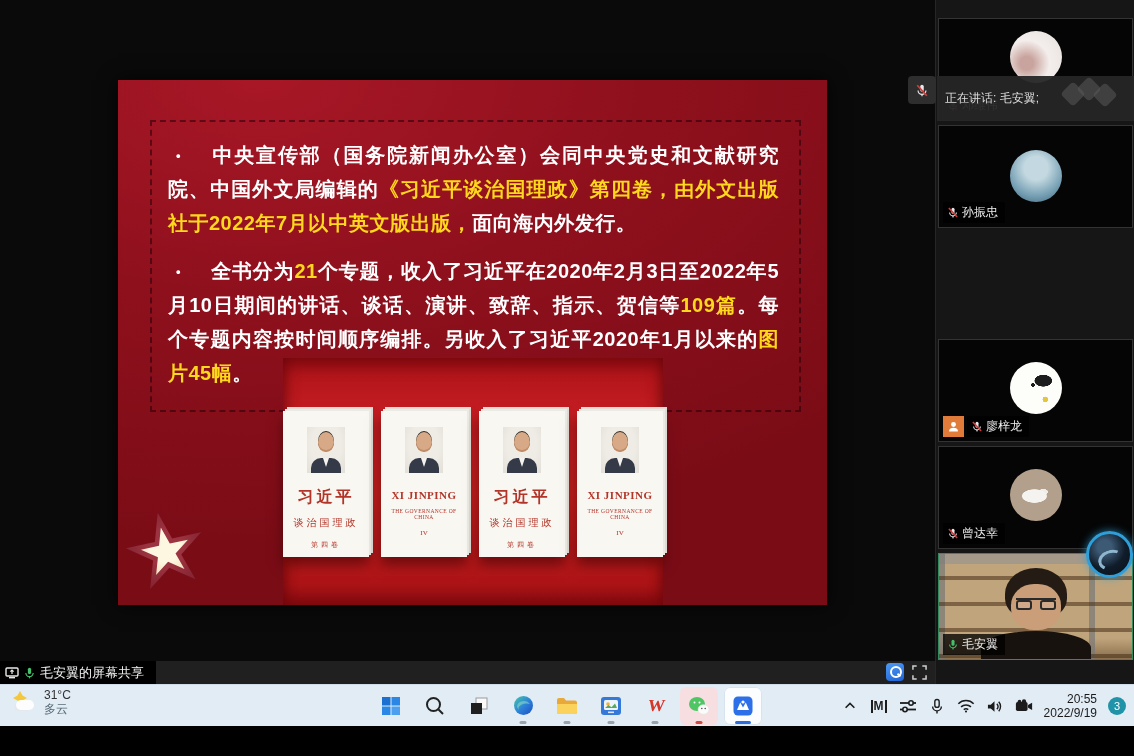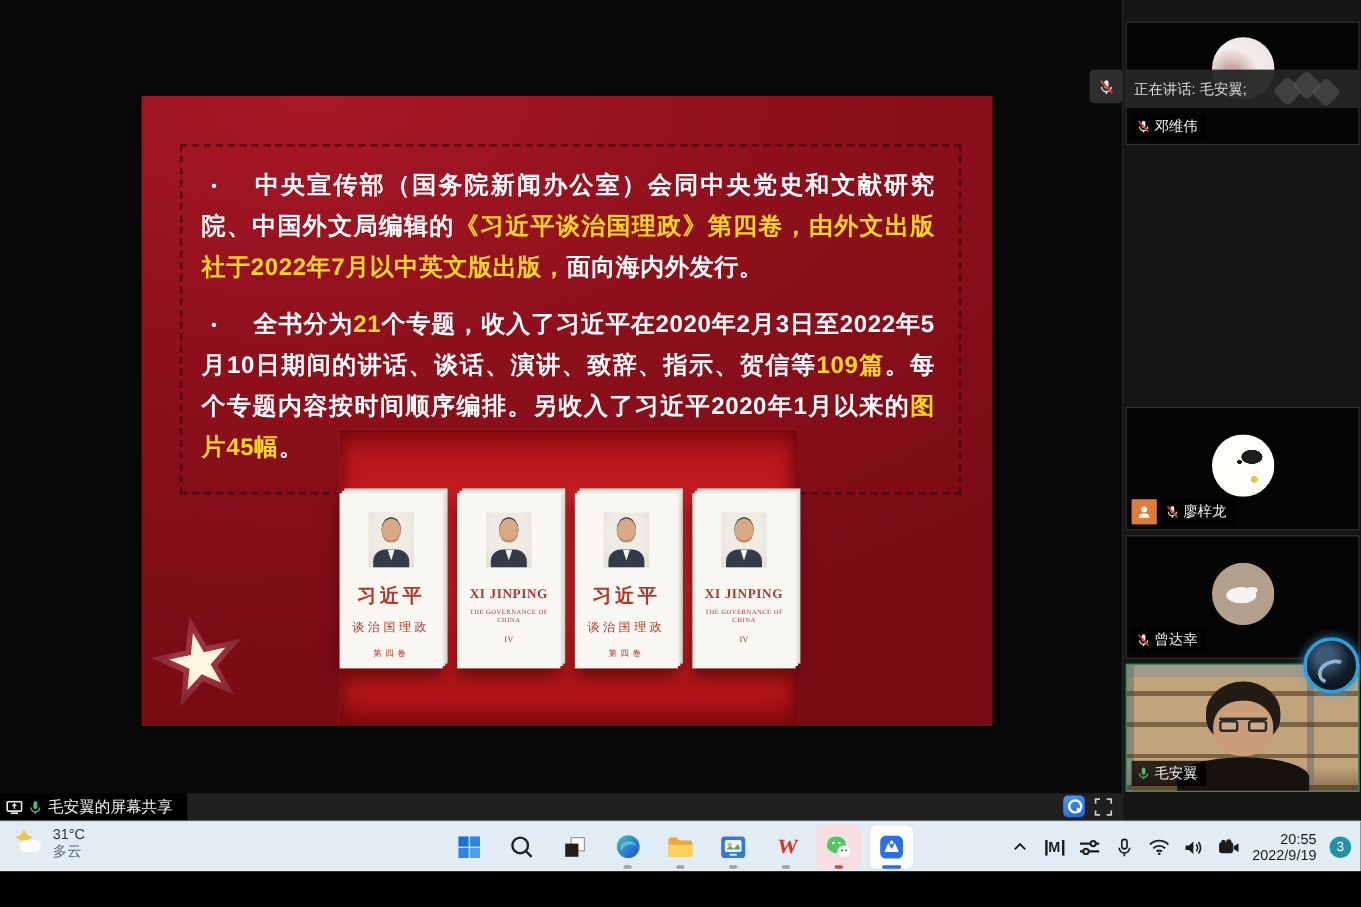--- a/index.html
+++ b/index.html
@@ -119,21 +119,21 @@
     width:50px; height:46px; background:#c99e79; border-radius:46%; }
   .person-glasses { position:absolute; left:50%; top:44px; transform:translateX(-50%);
     width:40px; height:11px; border-top:2px solid #2a2a2a; display:flex; justify-content:space-between; }
   .person-glasses i { width:16px; height:10px; border:2px solid #2a2a2a; border-radius:3px;
     background:rgba(255,255,255,.12); }
   .person-body { position:absolute; left:50%; bottom:-6px; transform:translateX(-50%);
     width:110px; height:34px; background:#17120d; border-radius:50% 50% 0 0; }
   .tile-speaking { outline:2px solid rgba(54,170,110,.75); outline-offset:-2px; }
 
   
-  .speak-banner { position:absolute; top:58px; right:0; width:226px; height:32px; display:flex;
+  .speak-banner { position:absolute; top:76px; right:0; width:226px; height:45px; display:flex;
     z-index:5; }
   .speak-micbox { width:28px; height:28px; background:#2e2e2e; border-radius:4px;
     display:flex; align-items:center; justify-content:center; margin-right:1px; }
   .speak-body { flex:1; background:rgba(38,38,38,.95); display:flex; align-items:center;
     padding-left:8px; color:#ddd; font-size:12px; position:relative; overflow:hidden; }
   .deco-diamond { position:absolute; width:18px; height:18px; background:#575757; border-radius:4px;
     transform:rotate(45deg); opacity:.55; }
   .dd1 { right:36px; top:4px; } .dd2 { right:20px; top:10px; } .dd3 { right:52px; top:9px; }
 
   
@@ -283,20 +283,34 @@
               <rect x="6" y="1.5" width="4" height="8" rx="2" fill="#e8e8e8"></rect>
               <path d="M3.5 8 a4.5 4.5 0 0 0 9 0" stroke="#e8e8e8" stroke-width="1.4" fill="none"></path>
               <line x1="8" y1="12.6" x2="8" y2="14.6" stroke="#e8e8e8" stroke-width="1.4"></line>
               <line x1="2.5" y1="2" x2="13.5" y2="14" stroke="#d43c3c" stroke-width="2"></line>
             </svg>
             <span>邓维伟</span>
           </div>
         </div>
       </div>
 
+      <div class="tile" style="top:125px;height:103px">
+        <div class="avatar av-sun"></div>
+        <div class="nametag-row">
+          <div class="nametag">
+            <svg width="12" height="13" viewBox="0 0 16 16">
+              <rect x="6" y="1.5" width="4" height="8" rx="2" fill="#e8e8e8"></rect>
+              <path d="M3.5 8 a4.5 4.5 0 0 0 9 0" stroke="#e8e8e8" stroke-width="1.4" fill="none"></path>
+              <line x1="8" y1="12.6" x2="8" y2="14.6" stroke="#e8e8e8" stroke-width="1.4"></line>
+              <line x1="2.5" y1="2" x2="13.5" y2="14" stroke="#d43c3c" stroke-width="2"></line>
+            </svg>
+            <span>孙振忠</span>
+          </div>
+        </div>
+      </div>
 
 
       <div class="tile" style="top:339px;height:103px">
         <div class="avatar av-liao"></div>
         <div class="nametag-row">
           <div class="host-badge">
             <svg width="13" height="13" viewBox="0 0 16 16">
               <circle cx="8" cy="5.5" r="3" fill="#fff"></circle>
               <path d="M2.5 14 a5.5 4.5 0 0 1 11 0 Z" fill="#fff"></path>
             </svg>

